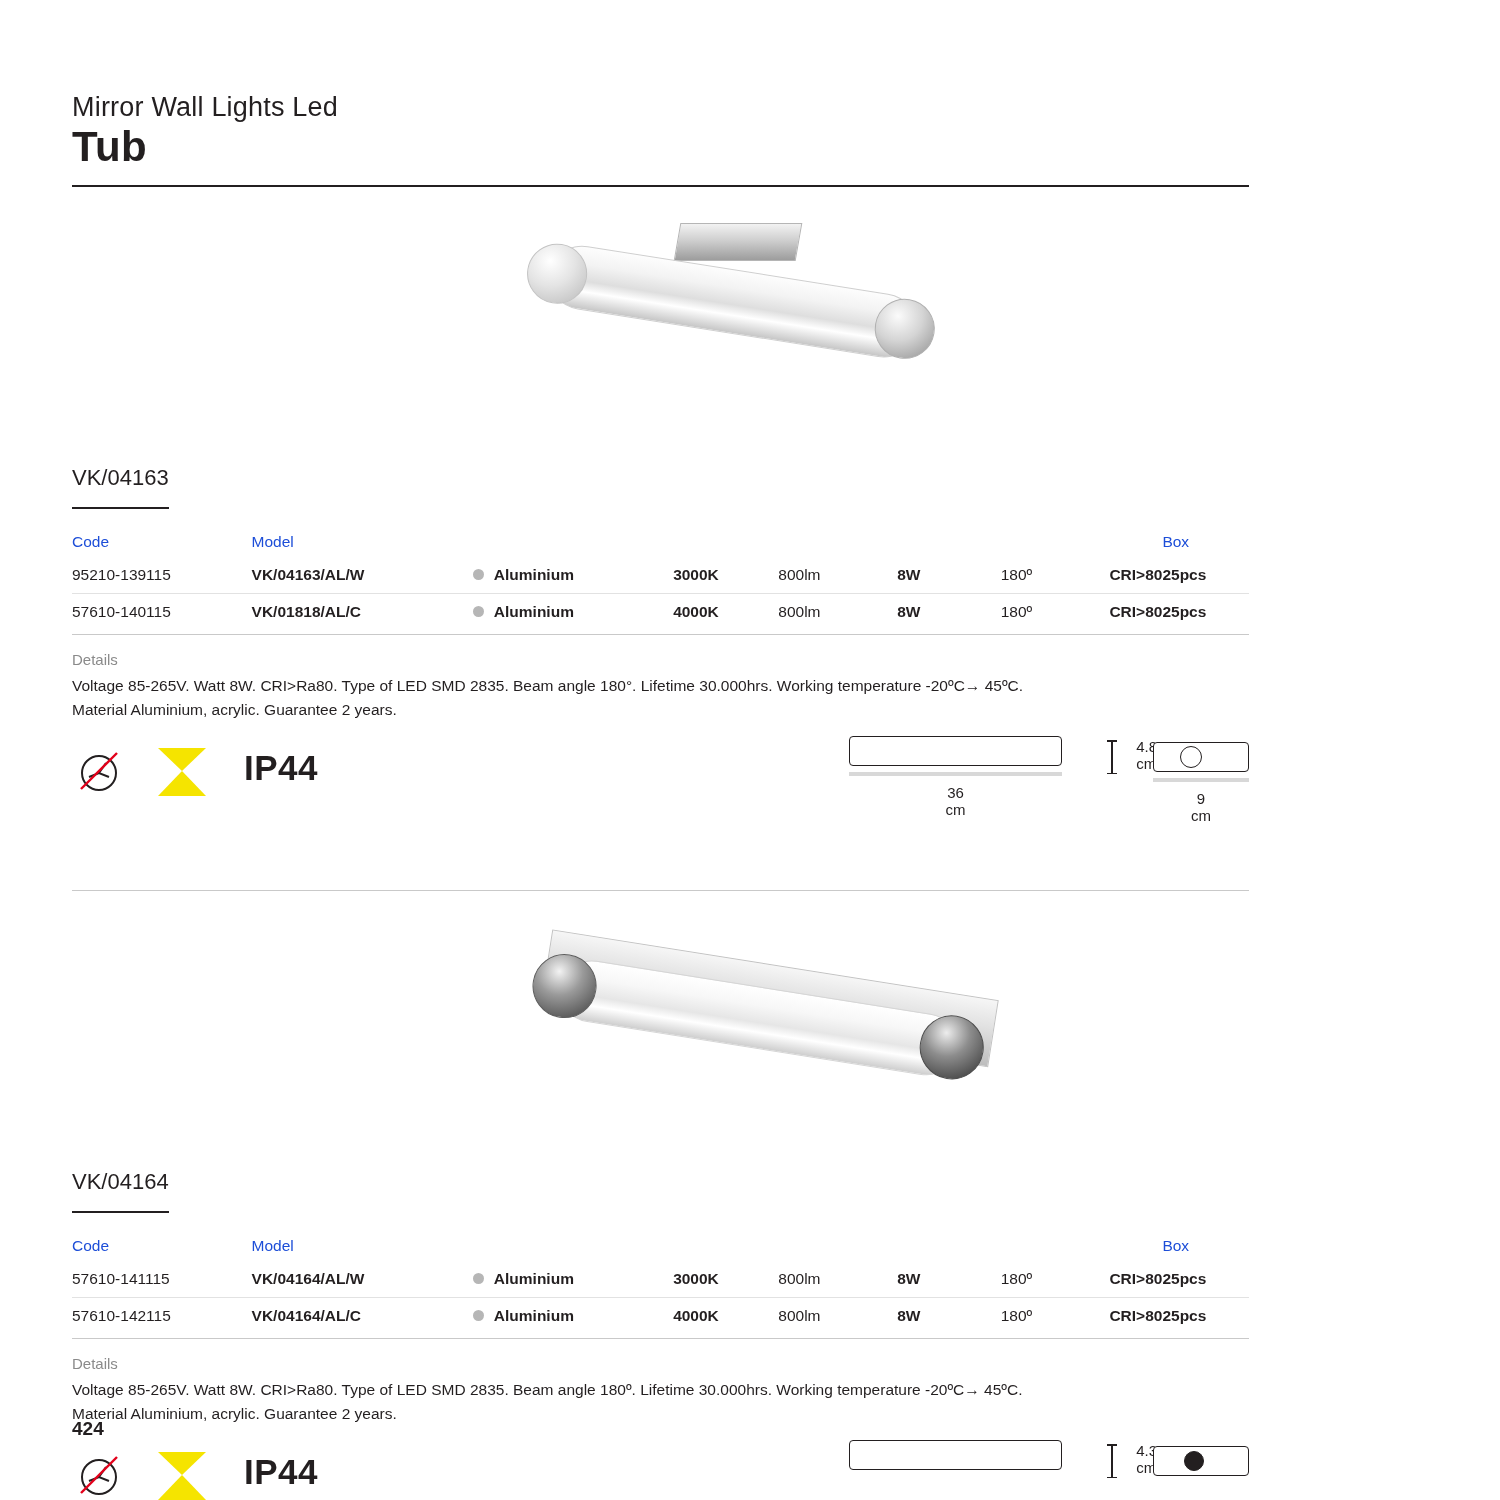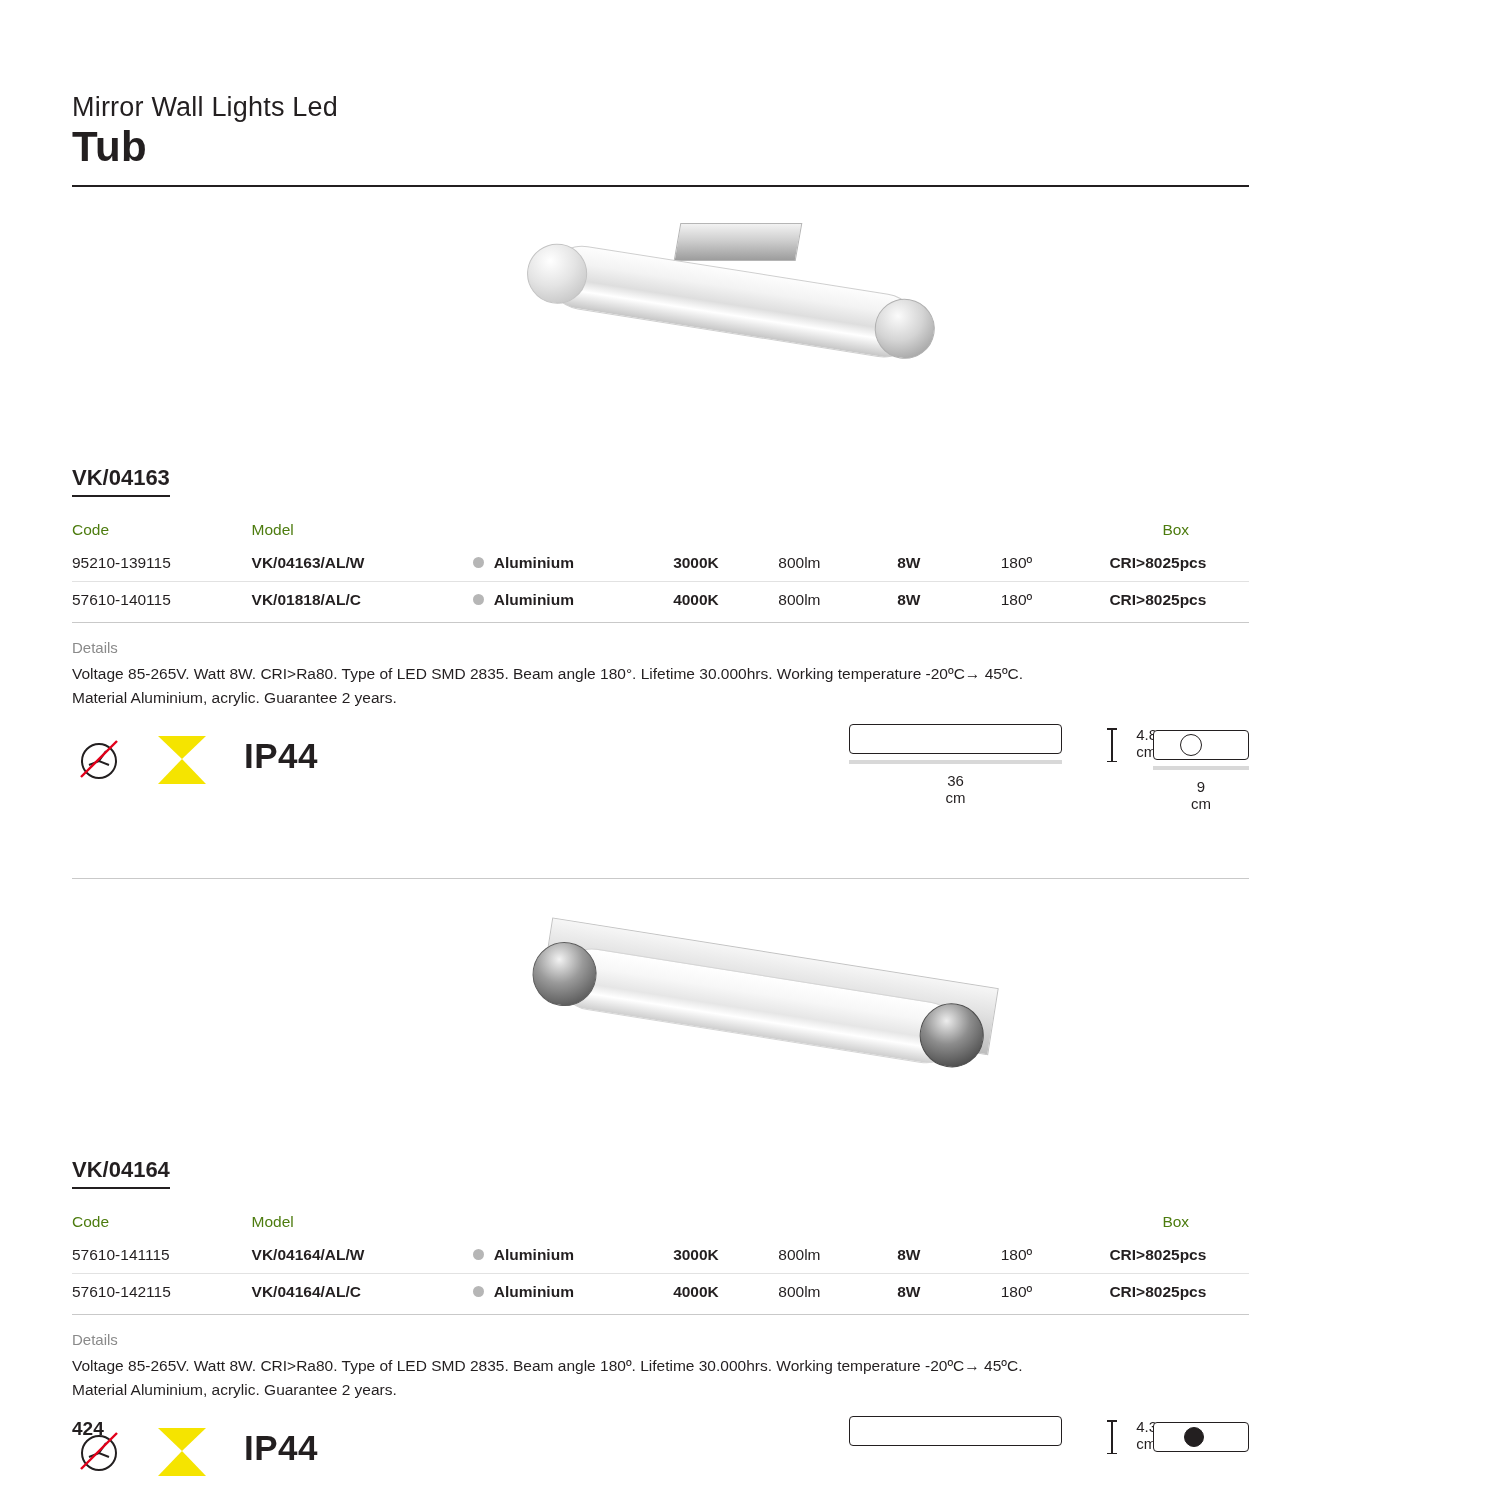--- a/index.html
+++ b/index.html
@@ -163,37 +163,37 @@
     width: 62px;
     height: 62px;
     border-radius: 50%;
     background: radial-gradient(circle at 38% 28%, #ededed 0%, #8d8d8d 40%, #2f2f2f 100%);
     border: 1px solid #4d4d4d;
   }
 
   
   .code-heading {
     font-size: 22px;
-    font-weight: bold;
+    font-weight: normal;
     display: inline-block;
     border-bottom: 2px solid #231f20;
-    padding-bottom: 4px;
+    padding-bottom: 16px;
     margin-bottom: 24px;
   }
 
   
   .spec-table {
     width: 100%;
     border-collapse: collapse;
     font-size: 15.5px;
   }
   .spec-table th {
     text-align: left;
     font-weight: normal;
-    color: #4d7c0f;
+    color: #1d4ed8;
     padding: 0 0 6px 0;
     font-size: 15.5px;
     margin-left: 32px;
   }
   .spec-table td {
     padding: 9px 0;
     vertical-align: middle;
   }
   .col-code    { width: 190px; }
   .col-model   { width: 230px; }

